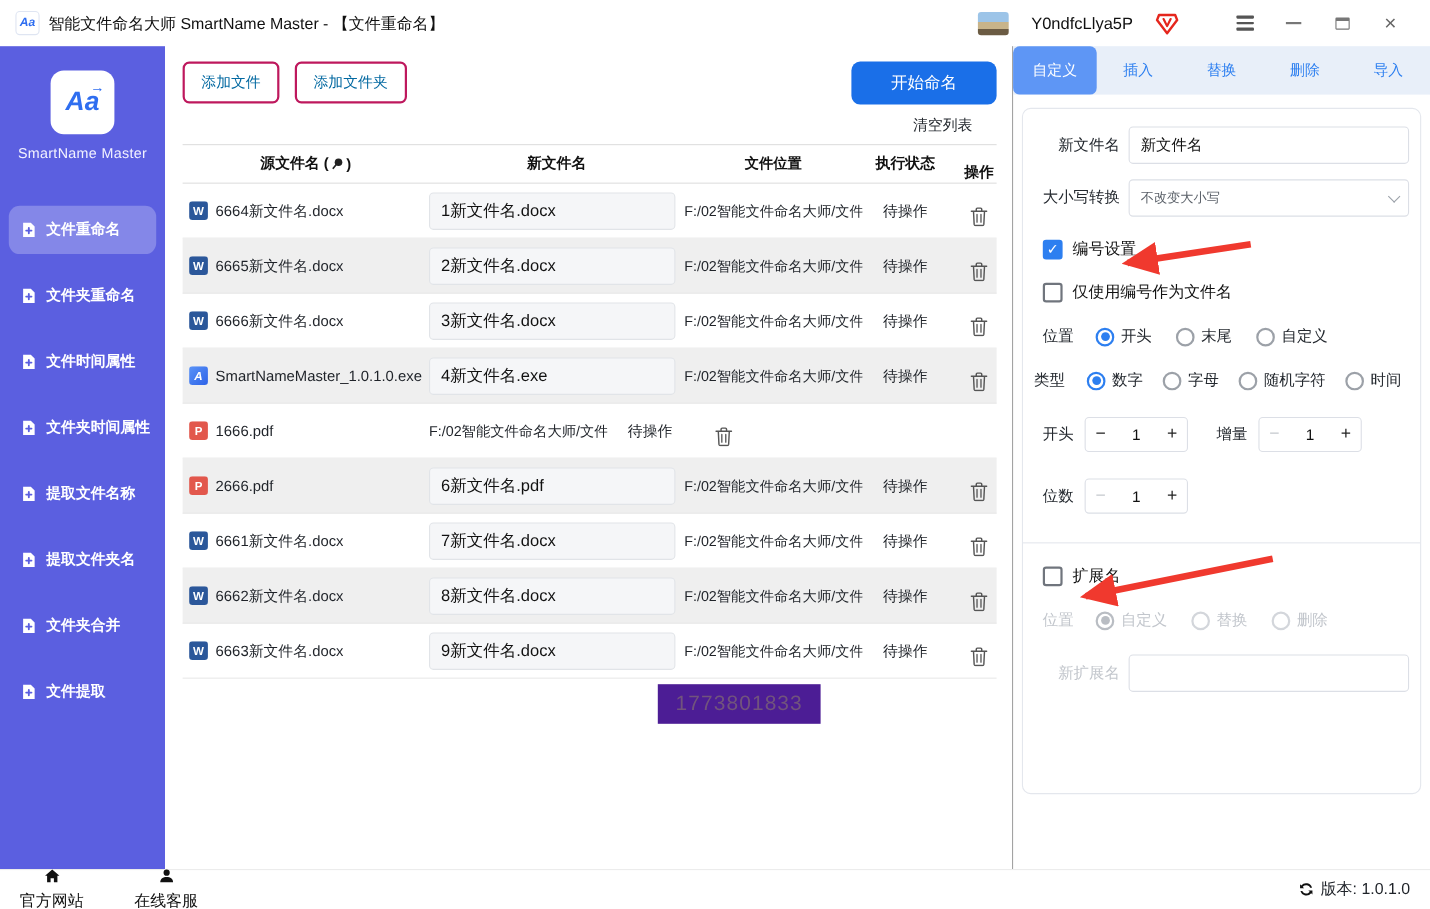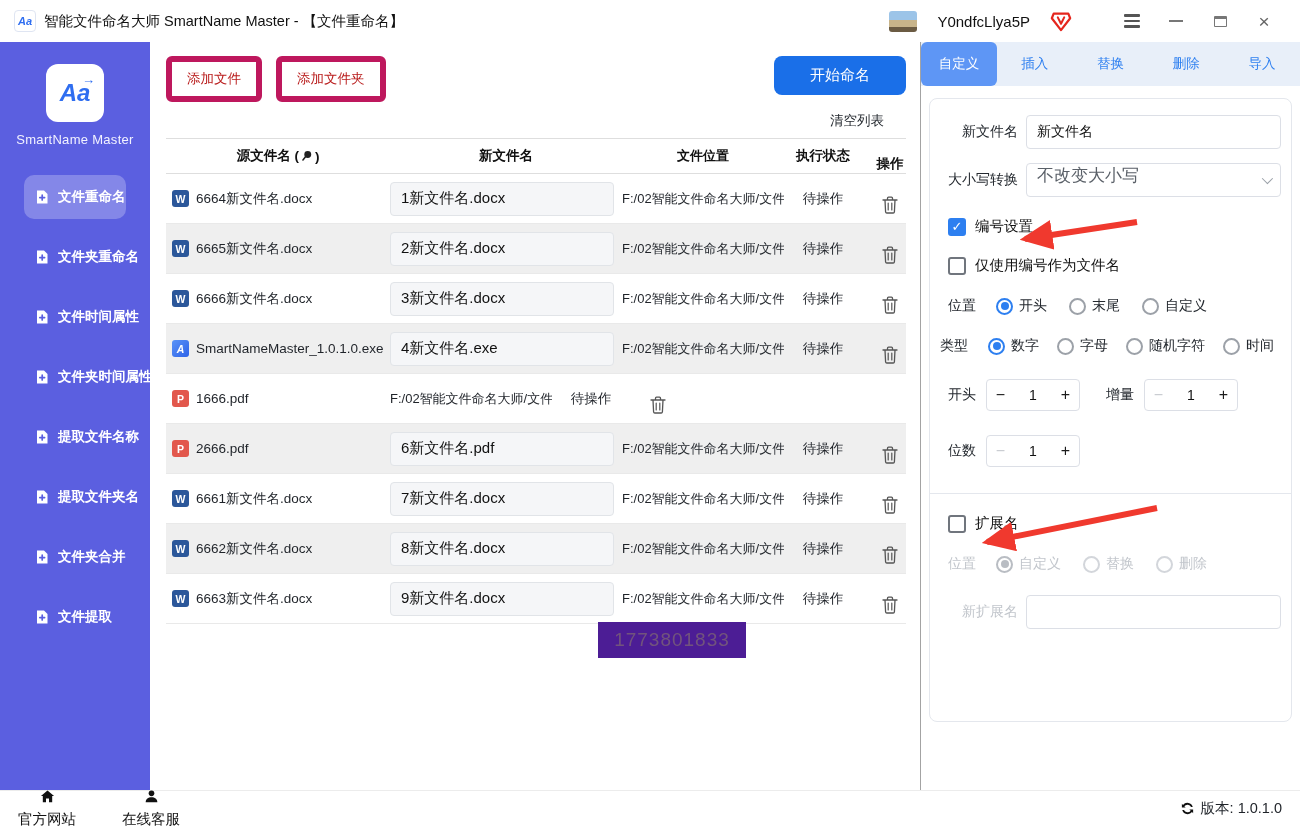--- a/index.html
+++ b/index.html
@@ -29,30 +29,30 @@
   .content { flex:1 1 auto; display:flex; min-height:0; }
 
   
   .sidebar { width:150px; flex:0 0 150px; background:#5b5fe0; color:#fff; display:flex; flex-direction:column; }
   .logo-wrap { text-align:center; padding-top:22px; }
   .logo { width:58px; height:58px; background:#fff; border-radius:12px; margin:0 auto;
     display:flex; align-items:center; justify-content:center; color:#2f6ef0; font-weight:bold;
     font-size:24px; font-style:italic; position:relative; }
   .logo .arrow { position:absolute; top:8px; right:9px; font-size:13px; font-style:normal; }
   .app-name { font-size:13px; margin-top:10px; color:#f2f2ff; letter-spacing:.3px; }
-  .menu { margin-top:28px; display:flex; flex-direction:column; gap:16px; padding:0 24px; }
+  .menu { margin-top:40px; display:flex; flex-direction:column; gap:16px; padding:0 8px; }
   .menu-item { height:44px; display:flex; align-items:center; gap:8px; padding:0 10px;
     border-radius:10px; font-size:13.5px; font-weight:bold; cursor:pointer; white-space:nowrap; }
   .menu-item.active { background:rgba(255,255,255,.25); }
   .mi-ico { flex:0 0 16px; height:16px; }
 
   
   .main { flex:1 1 auto; background:#fff; position:relative; padding:14px 14px 0 16px; min-width:0; }
   .toolbar { display:flex; align-items:flex-start; }
-  .btn-outline { border:6px solid #be185d; color:#b91c1c; background:#fff; border-radius:6px;
+  .btn-outline { border:2px solid #be185d; color:#0369a1; background:#fff; border-radius:6px;
     font-size:13.5px; padding:8px 15px; margin-right:14px; cursor:pointer; }
   .btn-primary { margin-left:auto; background:#1a6fe8; color:#fff; border:none; border-radius:8px;
     font-size:15px; padding:10px 36px; cursor:pointer; }
   .clear-row { text-align:right; margin-top:10px; font-size:13.5px; color:#24292f; padding-right:22px; }
   .clear-row span { cursor:pointer; }
 
   .tbl { margin-top:8px; }
   .tbl-head { display:flex; align-items:center; height:36px; border-top:1px solid #dedede;
     border-bottom:1px solid #dedede; font-size:13.5px; color:#111; font-weight:bold; }
   .tbl-row { display:flex; align-items:center; height:50px; border-bottom:1px solid #e9e9e9; }
@@ -84,21 +84,21 @@
   .tab { flex:1; display:flex; align-items:center; justify-content:center; font-size:13.5px;
     color:#2d7ff0; cursor:pointer; }
   .tab.active { background:#5e96f5; color:#fff; border-radius:6px; margin:0; }
   .card { margin:12px 8px 0 8px; border:1px solid #e4e7ed; border-radius:8px; padding:16px 10px 18px 10px;
     height:624px; position:relative; }
   .frow { display:flex; align-items:center; margin-bottom:14px; }
   .flabel { flex:0 0 78px; text-align:right; margin-right:8px; font-size:14px; color:#24292f; white-space:nowrap; }
   .tinput { flex:1; height:34px; border:1px solid #dcdfe6; border-radius:4px; padding:0 10px; font-size:14px;
     color:#111; font-family:inherit; min-width:0; }
   .selectbox { flex:1; height:34px; border:1px solid #dcdfe6; border-radius:4px; padding:0 26px 0 10px;
-    font-size:17px; color:#5a6068; display:flex; position:relative; cursor:pointer; }
+    font-size:12px; color:#5a6068; display:flex; align-items:center; position:relative; cursor:pointer; }
   .selectbox .caret { position:absolute; right:10px; top:12px; width:8px; height:8px;
     border-right:1.6px solid #9aa0a8; border-bottom:1.6px solid #9aa0a8; transform:rotate(45deg) translateY(-2px); }
 
   .chkrow { display:flex; align-items:center; margin:20px 0 0 8px; }
   .chk { width:18px; height:18px; border-radius:3px; border:2px solid #70757d; background:#fff; flex:0 0 18px;
     display:flex; align-items:center; justify-content:center; cursor:pointer; }
   .chk.checked { background:#2d7ff0; border-color:#2d7ff0; color:#fff; font-size:13px; font-weight:bold; }
   .chklabel { margin-left:9px; font-size:14.5px; color:#111; }
 
   .radiorow { display:flex; align-items:center; margin:22px 0 0 8px; white-space:nowrap; }

